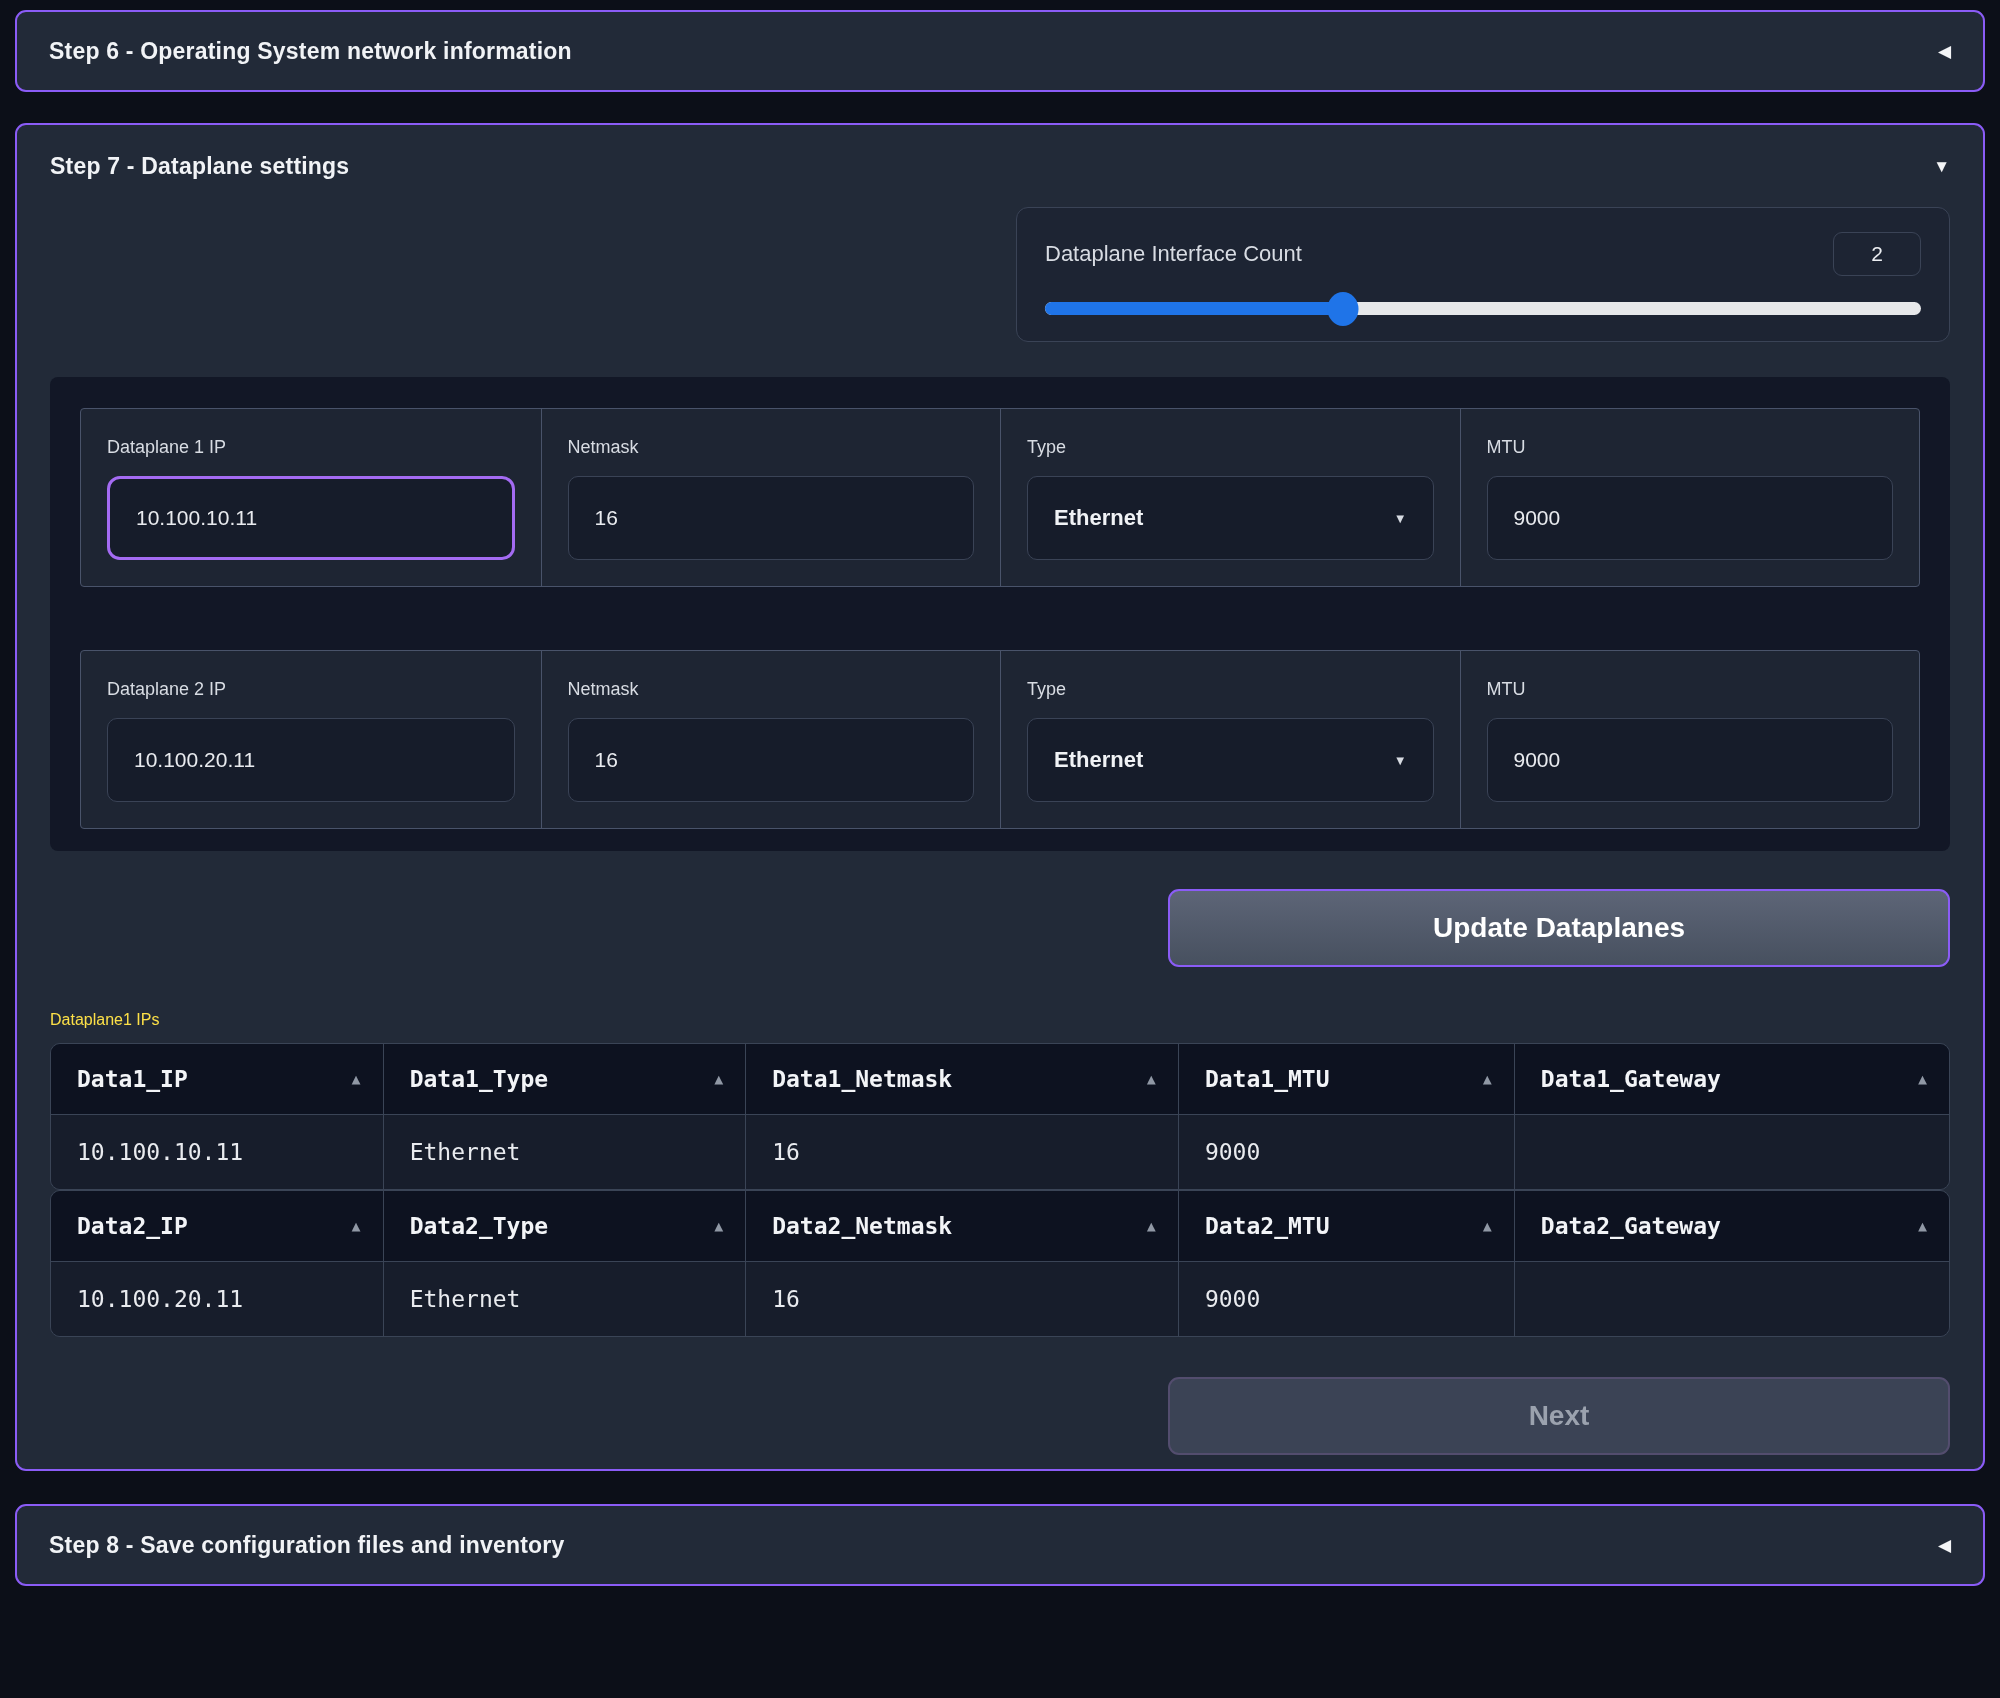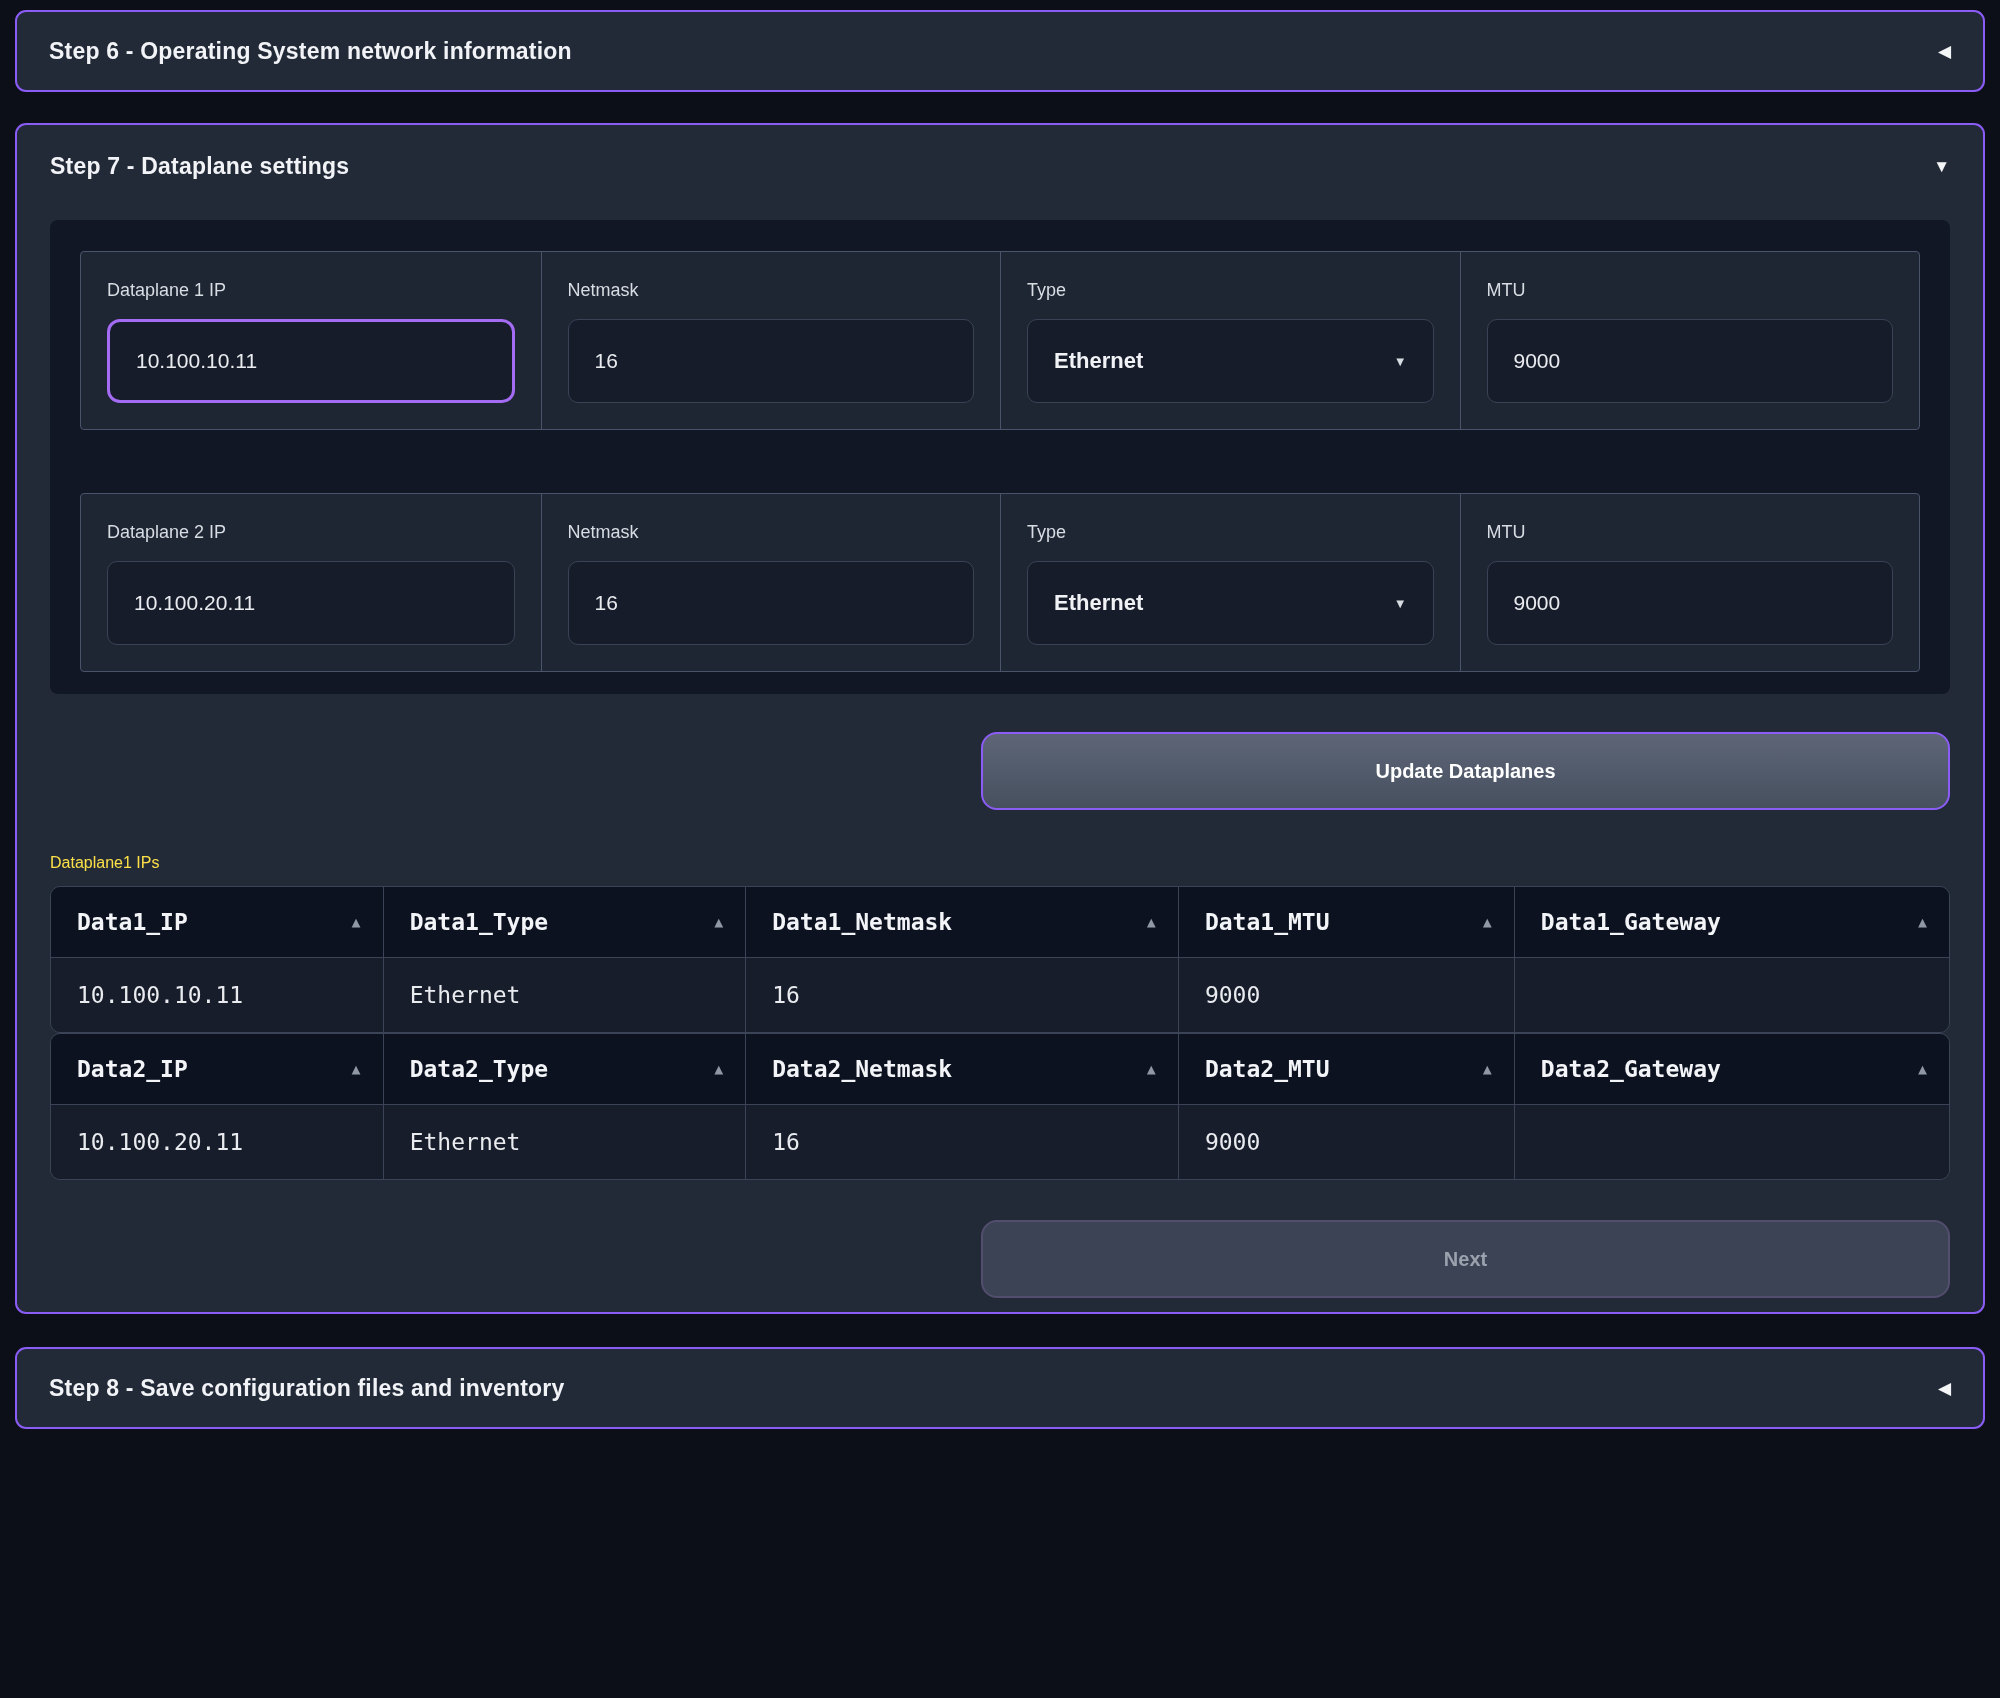--- a/index.html
+++ b/index.html
@@ -140,23 +140,23 @@
   .select-caret {
     margin-left: auto;
     font-size: 13px;
     color: #d7dbe2;
   }
 
   
   .btn {
     display: block;
     margin-left: auto;
-    width: 969px; height: 78px;
-    border-radius: 16px;
-    font-size: 20px;
+    width: 782px; height: 78px;
+    border-radius: 11px;
+    font-size: 28px;
     font-weight: 700;
     font-family: "Liberation Sans", sans-serif;
     cursor: pointer;
   }
   .btn-update {
     margin-top: 38px;
     background: linear-gradient(#5d6577, #47505f);
     border: 2px solid #8b5cf6;
     color: #ffffff;
   }
@@ -225,20 +225,30 @@
     <span class="acc-icon">◀</span>
   </div>
 </section>
 
 <section class="accordion expanded" id="step7">
   <div class="acc-bar">
     <span class="acc-title">Step 7 - Dataplane settings</span>
     <span class="acc-icon">▼</span>
   </div>
 
+  <div class="slider-panel">
+    <div class="slider-top">
+      <span class="slider-label">Dataplane Interface Count</span>
+      <input class="slider-number" value="2" style="">
+    </div>
+    <div class="slider-track">
+      <div class="slider-fill" style="width: 34%;"></div>
+      <div class="slider-thumb" style="left: 34%;"></div>
+    </div>
+  </div>
 
   <div class="group">
 
     <div class="field-row">
       <div class="field-cell">
         <div class="field-label">Dataplane 1 IP</div>
         <input class="text-input focused" value="10.100.10.11" style="">
       </div>
       <div class="field-cell">
         <div class="field-label">Netmask</div>

